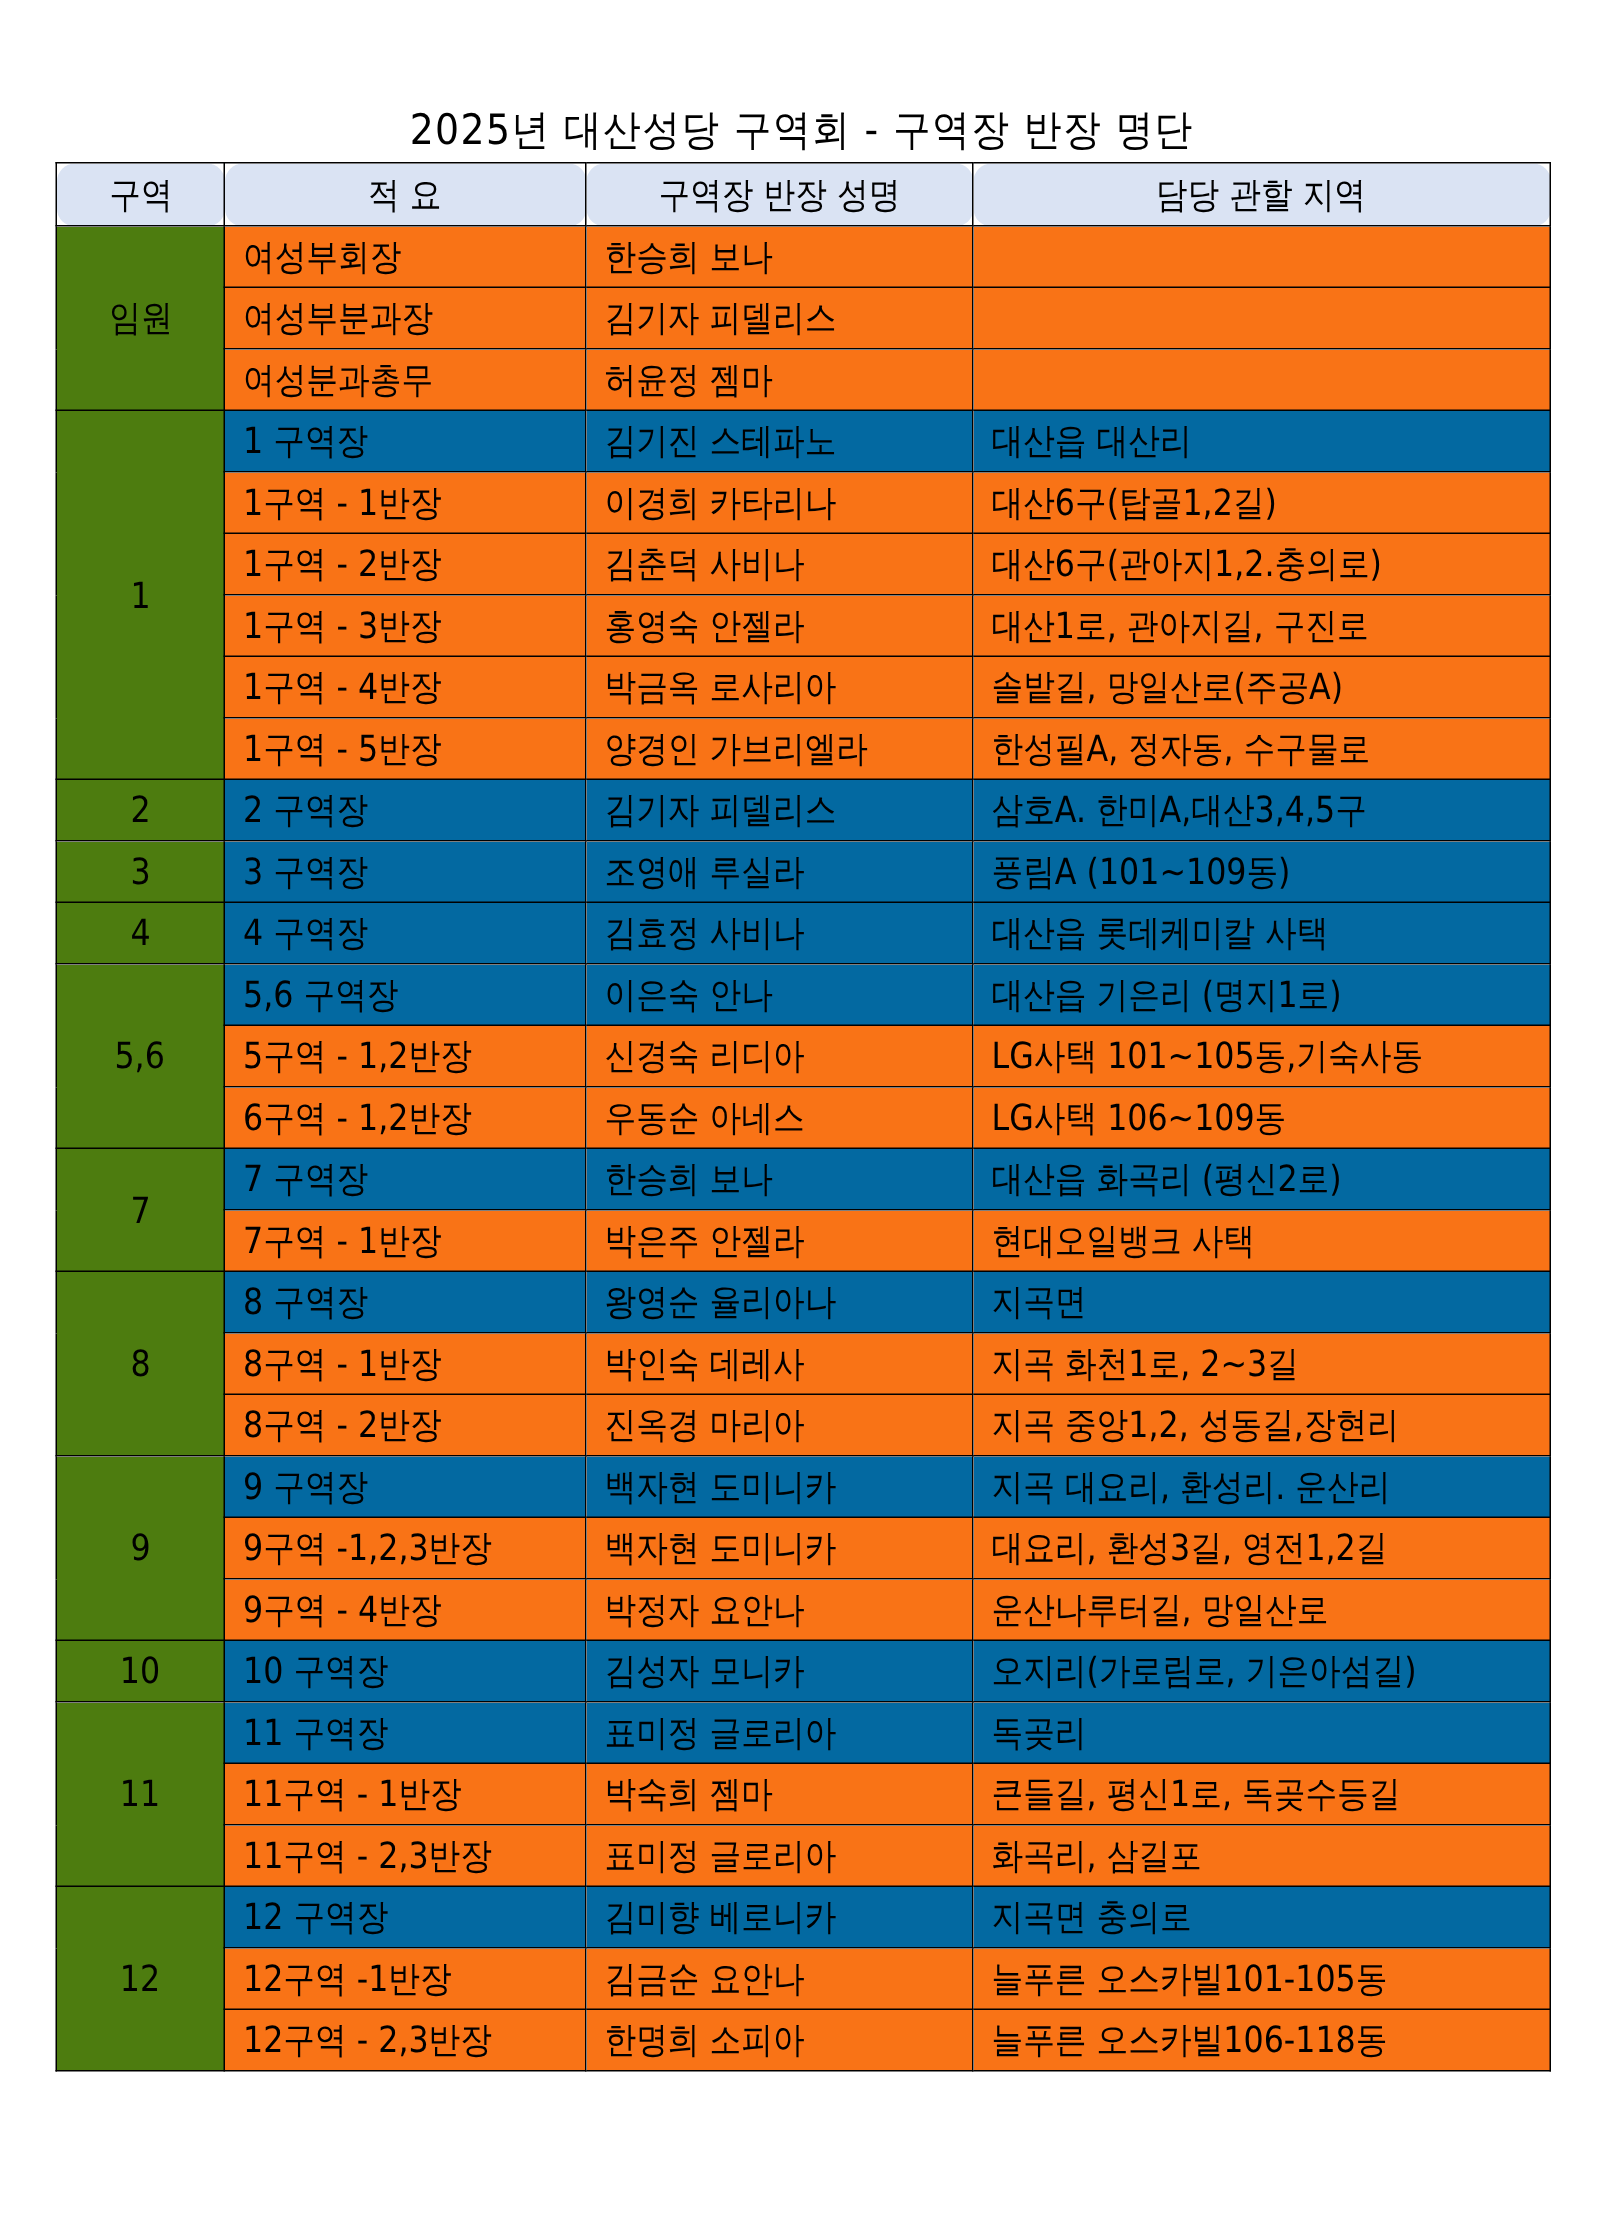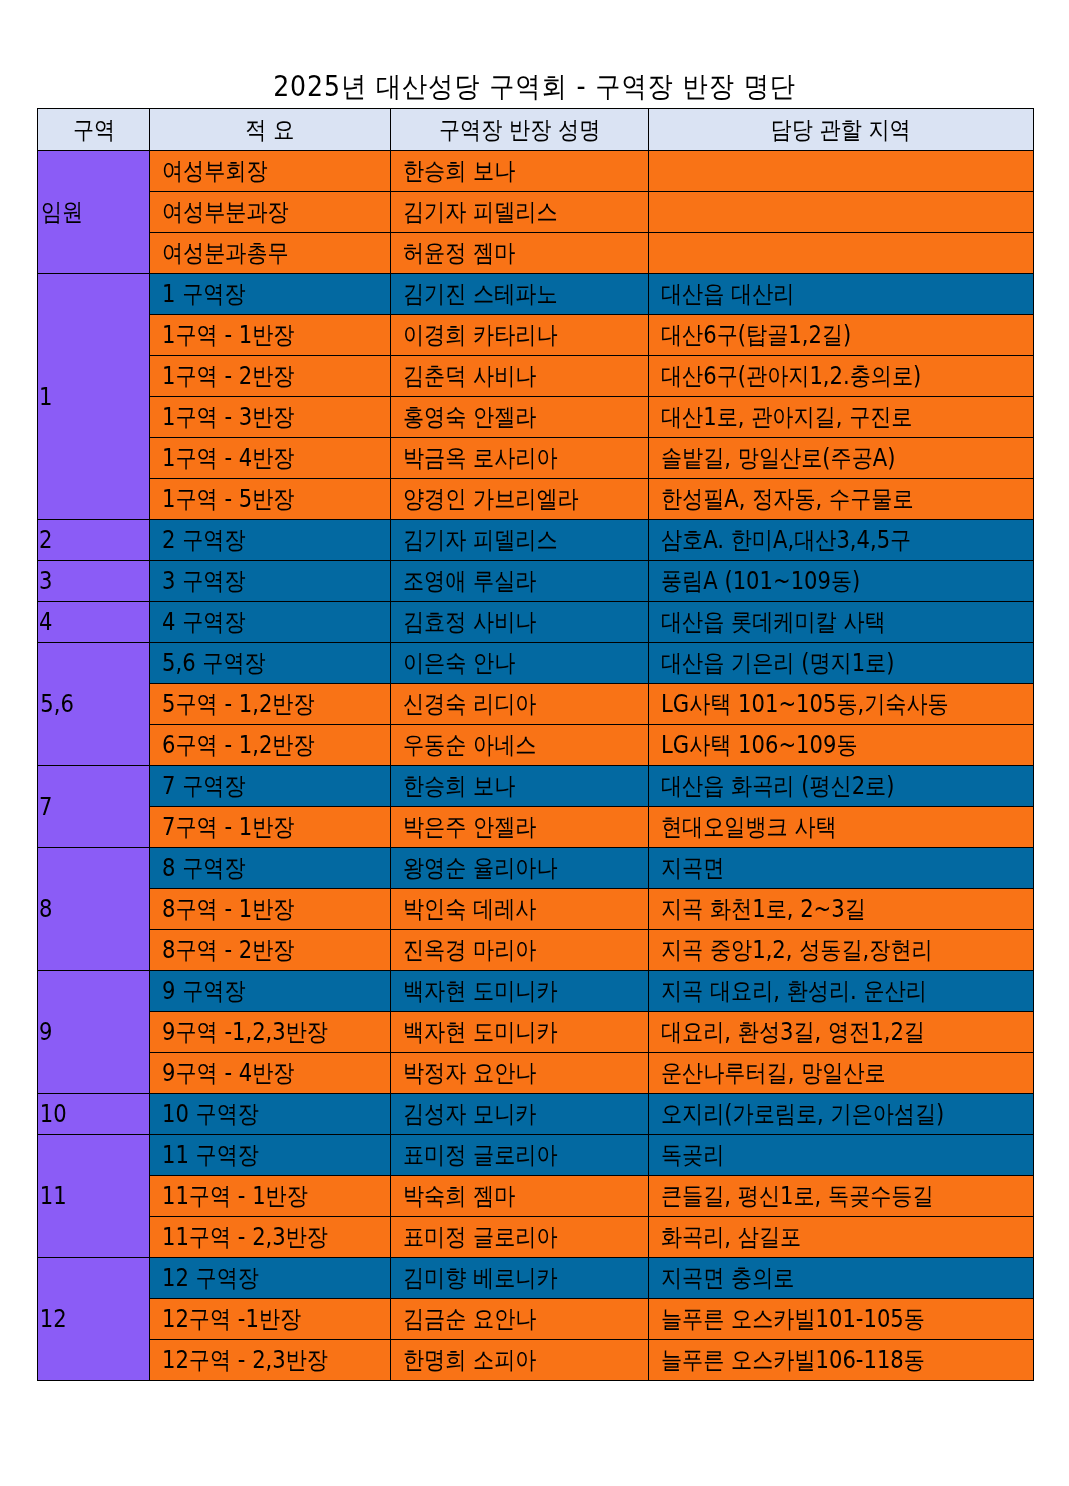--- a/index.html
+++ b/index.html
@@ -1,21 +1,21 @@
 <!DOCTYPE html>
 <html><head>
 <meta charset="utf-8">
 <style>
   html, body { margin:0; padding:0; background:#ffffff; }
   body { width:1069px; height:1486px; position:relative; font-family:"DejaVu Sans", sans-serif; color:#000; }
   .title { position:absolute; left:0; width:1069px; top:68px; text-align:center; font-size:28px; letter-spacing:1px; transform:scaleX(0.9); }
   table { position:absolute; left:37px; top:108px; border-collapse:collapse; table-layout:fixed; width:996px; }
   td, th { border:1.4px solid #000; height:40px; padding:0; font-weight:normal; font-size:24px; white-space:nowrap; overflow:hidden; }
-  th { background:#dae3f3; text-align:center; height:41px; }
-  td.zone { background:#8b5cf6; }
+  th { background:#dae3f3; text-align:center; height:41px;border-radius:12px; }
+  td.zone { text-align:center; background:#4d7c0f; }
   td.cell { padding-left:12px; text-align:left; }
   tr.leader td.cell { background:#0369a1; }
   tr.member td.cell { background:#f97316; }
   col.c1 { width:112px; } col.c2 { width:241px; } col.c3 { width:258px; } col.c4 { width:385px; }
   .txt { display:inline-block; transform:scaleX(0.88); transform-origin:left center; }
   td.zone .txt, th .txt { transform-origin:center center; }
 </style>
 </head>
 <body>
 

